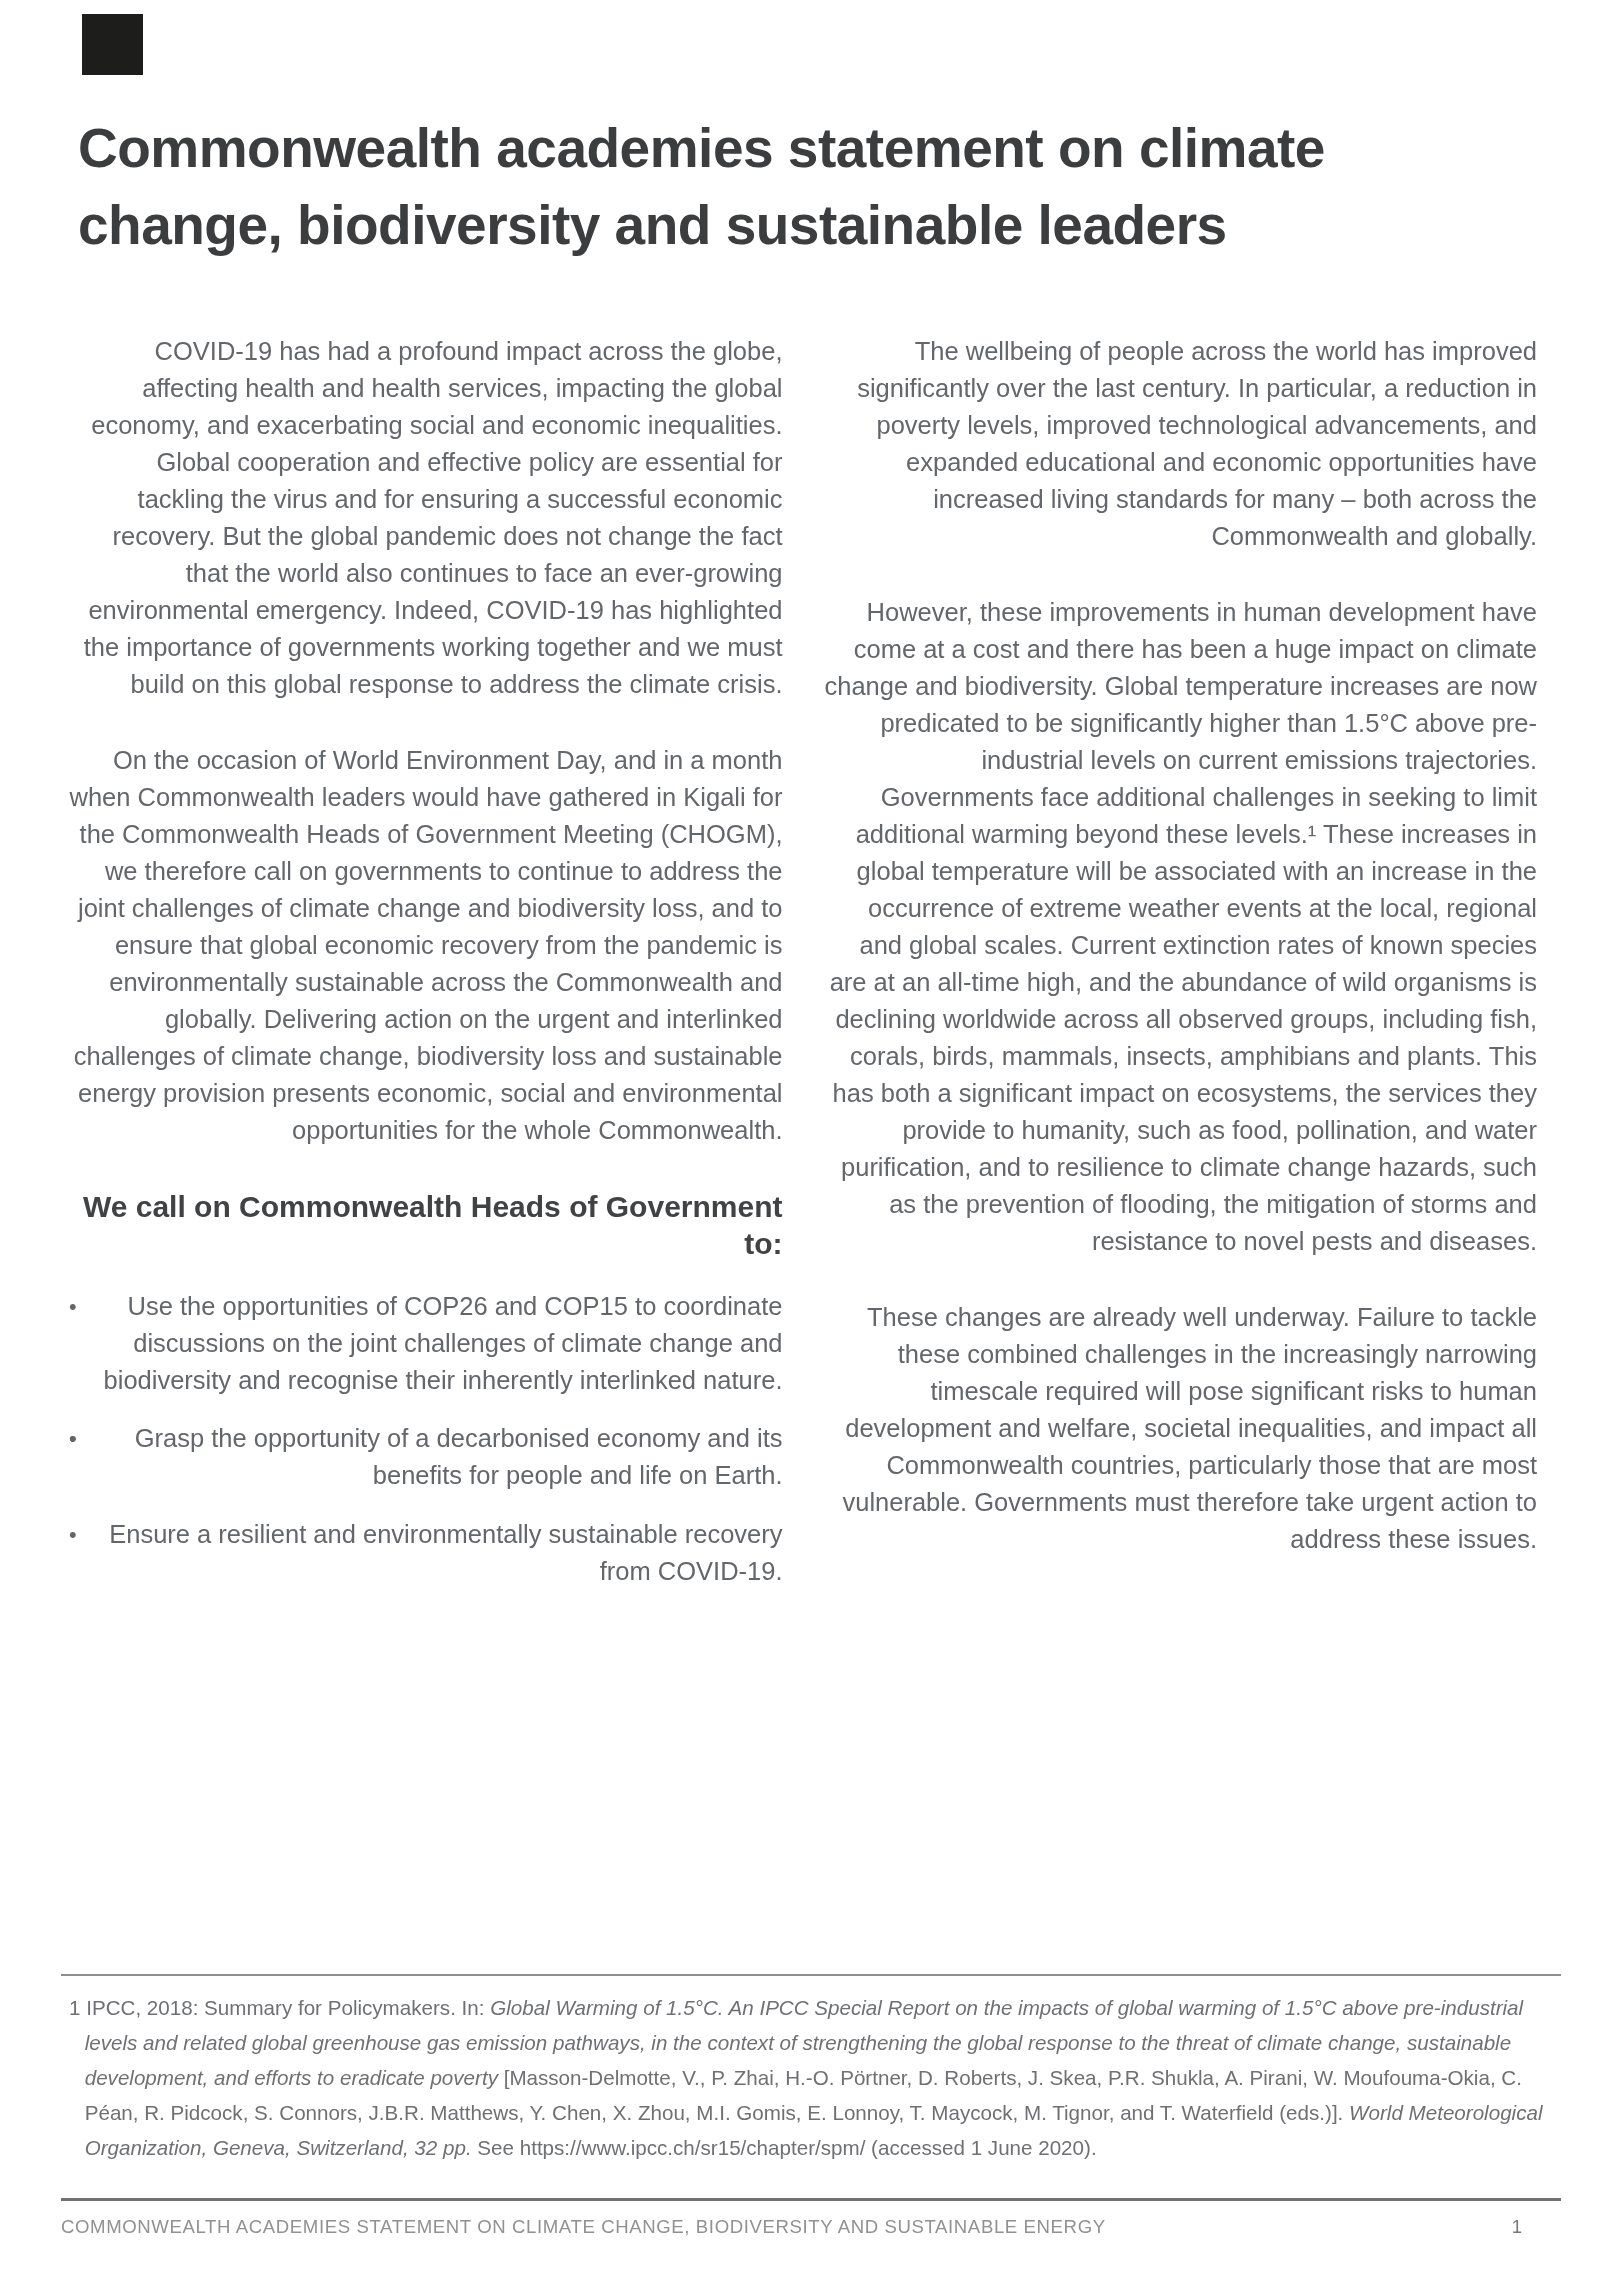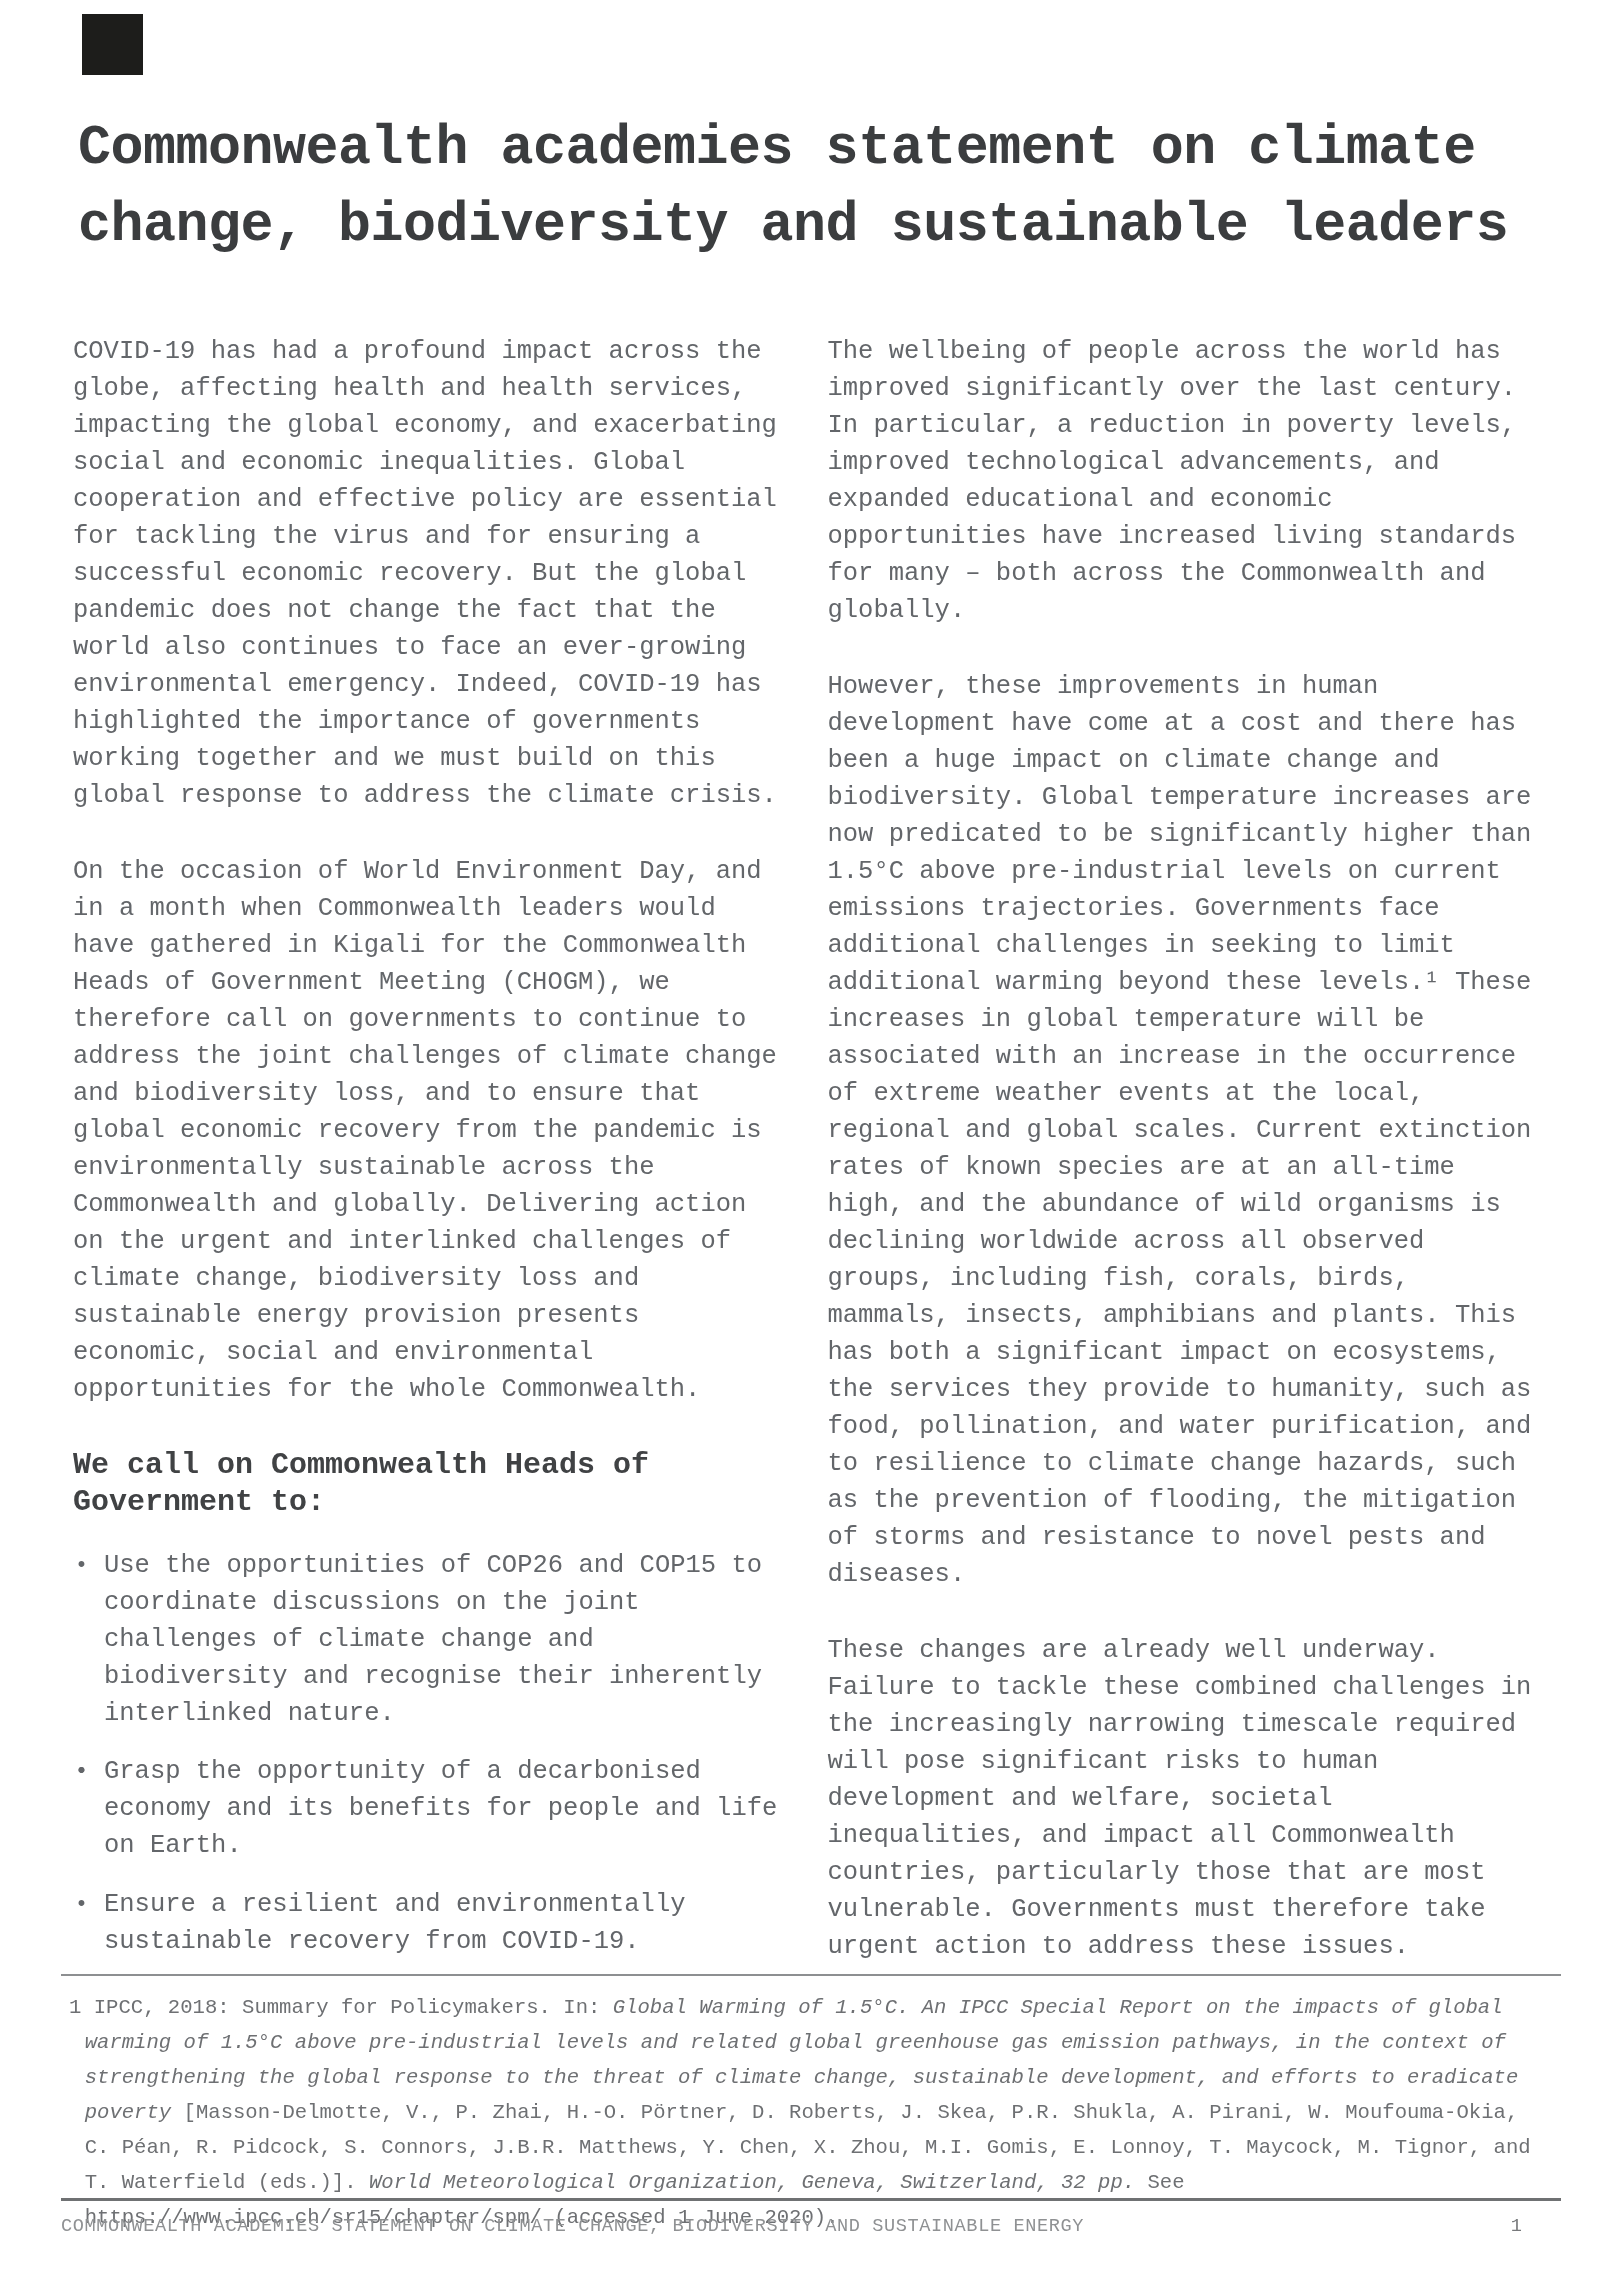--- a/index.html
+++ b/index.html
@@ -1,45 +1,46 @@
 <!DOCTYPE html>
 <html><head>
 <meta charset="utf-8">
 <style>
   html,body{margin:0;padding:0;background:#ffffff;}
   .page{
     position:relative;
     width:1621px;
     height:2293px;
     background:#ffffff;
-    font-family:Liberation Mono, monospace;
+    font-family:Liberation Sans, sans-serif;
     overflow:hidden;
   }
   .brand-square{
     position:absolute;
     left:82px; top:13.7px;
     width:61px; height:61px;
     background:#1d1d1b;
   }
   .doc-title{
     position:absolute;
     left:78px; top:110px;
     width:1490px;
     font-size:55px;
     line-height:77px;
     font-weight:bold;
     color:#3b3d3f;
     letter-spacing:-0.5px;
   }
   .columns{
     position:absolute;
-    left:73px; top:333px;
+    left:67px; top:333px;
     width:1470px;
     display:flex;
     gap:39px;
+    text-align:right;
   }
   .col{
     width:716px;
     color:#63666a;
     font-size:25.5px;
     line-height:37px;
   }
   .col p{
     margin:0 0 39px 0;
   }

